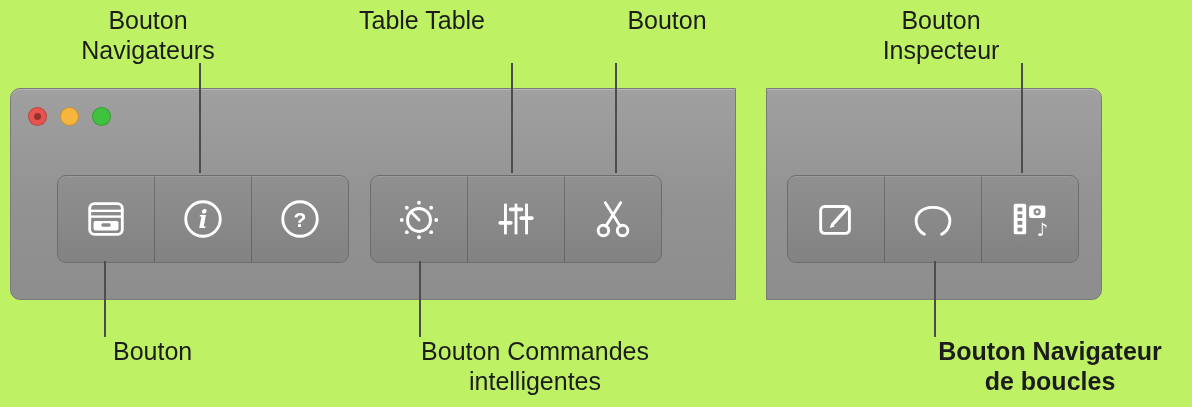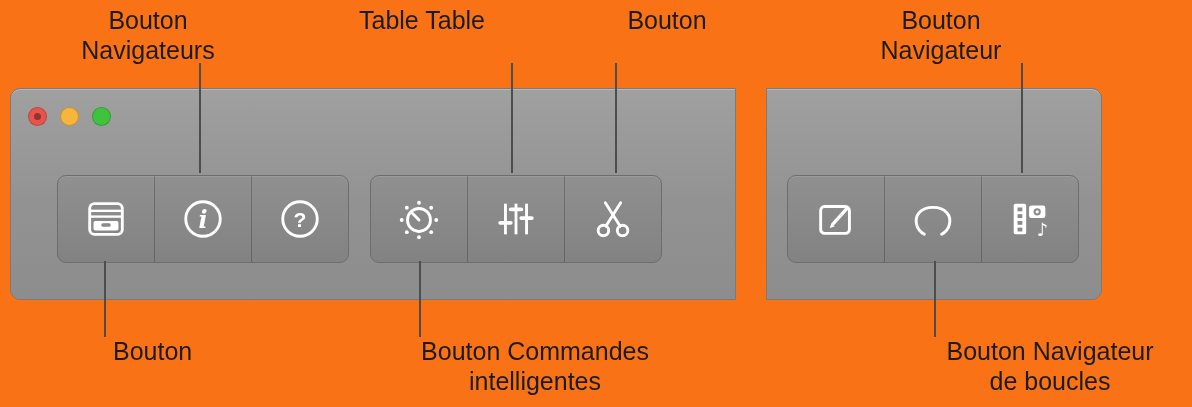--- a/index.html
+++ b/index.html
@@ -1,17 +1,17 @@
 <!DOCTYPE html>
 <html><head>
 <meta charset="utf-8">
 <style>
   html,body { margin:0; padding:0; background:#ffffff; }
   .stage {
-    position:relative; width:1192px; height:407px; background:#f97316;
+    position:relative; width:1192px; height:407px; background:#bef264;
     font-family:"Liberation Sans", sans-serif; overflow:hidden;
   }
 
   
   .callout { position:absolute; color:#1c1c1c; font-size:25px; line-height:30px; }
   .callout.centered { text-align:center; }
   .callout.leftal { text-align:left; }
 
   
   .connector { position:absolute; width:2px; background:#4d4d4d; z-index:5; }
@@ -61,21 +61,21 @@
     <div>Navigateurs</div>
   </div>
   <div class="callout centered" style="left:327px;top:5px;width:190px;">
     <div>Table Table</div>
   </div>
   <div class="callout centered" style="left:572px;top:5px;width:190px;">
     <div>Bouton</div>
   </div>
   <div class="callout centered" style="left:846px;top:5px;width:190px;">
     <div>Bouton</div>
-    <div>Navigateur</div>
+    <div>Inspecteur</div>
   </div>
 
   <div class="connector" style="left:199px;top:63px;height:110px;"></div>
   <div class="connector" style="left:511px;top:63px;height:110px;"></div>
   <div class="connector" style="left:615px;top:63px;height:110px;"></div>
   <div class="connector" style="left:1021px;top:63px;height:110px;"></div>
 
   <div class="panel left">
 
     <div class="traffic-lights">
@@ -181,18 +181,18 @@
   <div class="connector" style="left:419px;top:261px;height:76px;"></div>
   <div class="connector" style="left:934px;top:261px;height:76px;"></div>
 
   <div class="callout leftal" style="left:113px;top:336px;width:220px;">
     <div>Bouton</div>
   </div>
   <div class="callout centered" style="left:420px;top:336px;width:230px;">
     <div>Bouton Commandes</div>
     <div>intelligentes</div>
   </div>
-  <div class="callout centered" style="left:930px;top:336px;width:240px;">
+  <div class="callout centered" style="left:930px;top:336px;width:240px;font-weight:bold;">
     <div>Bouton Navigateur</div>
     <div>de boucles</div>
   </div>
 
 </div>
 
 </body></html>

